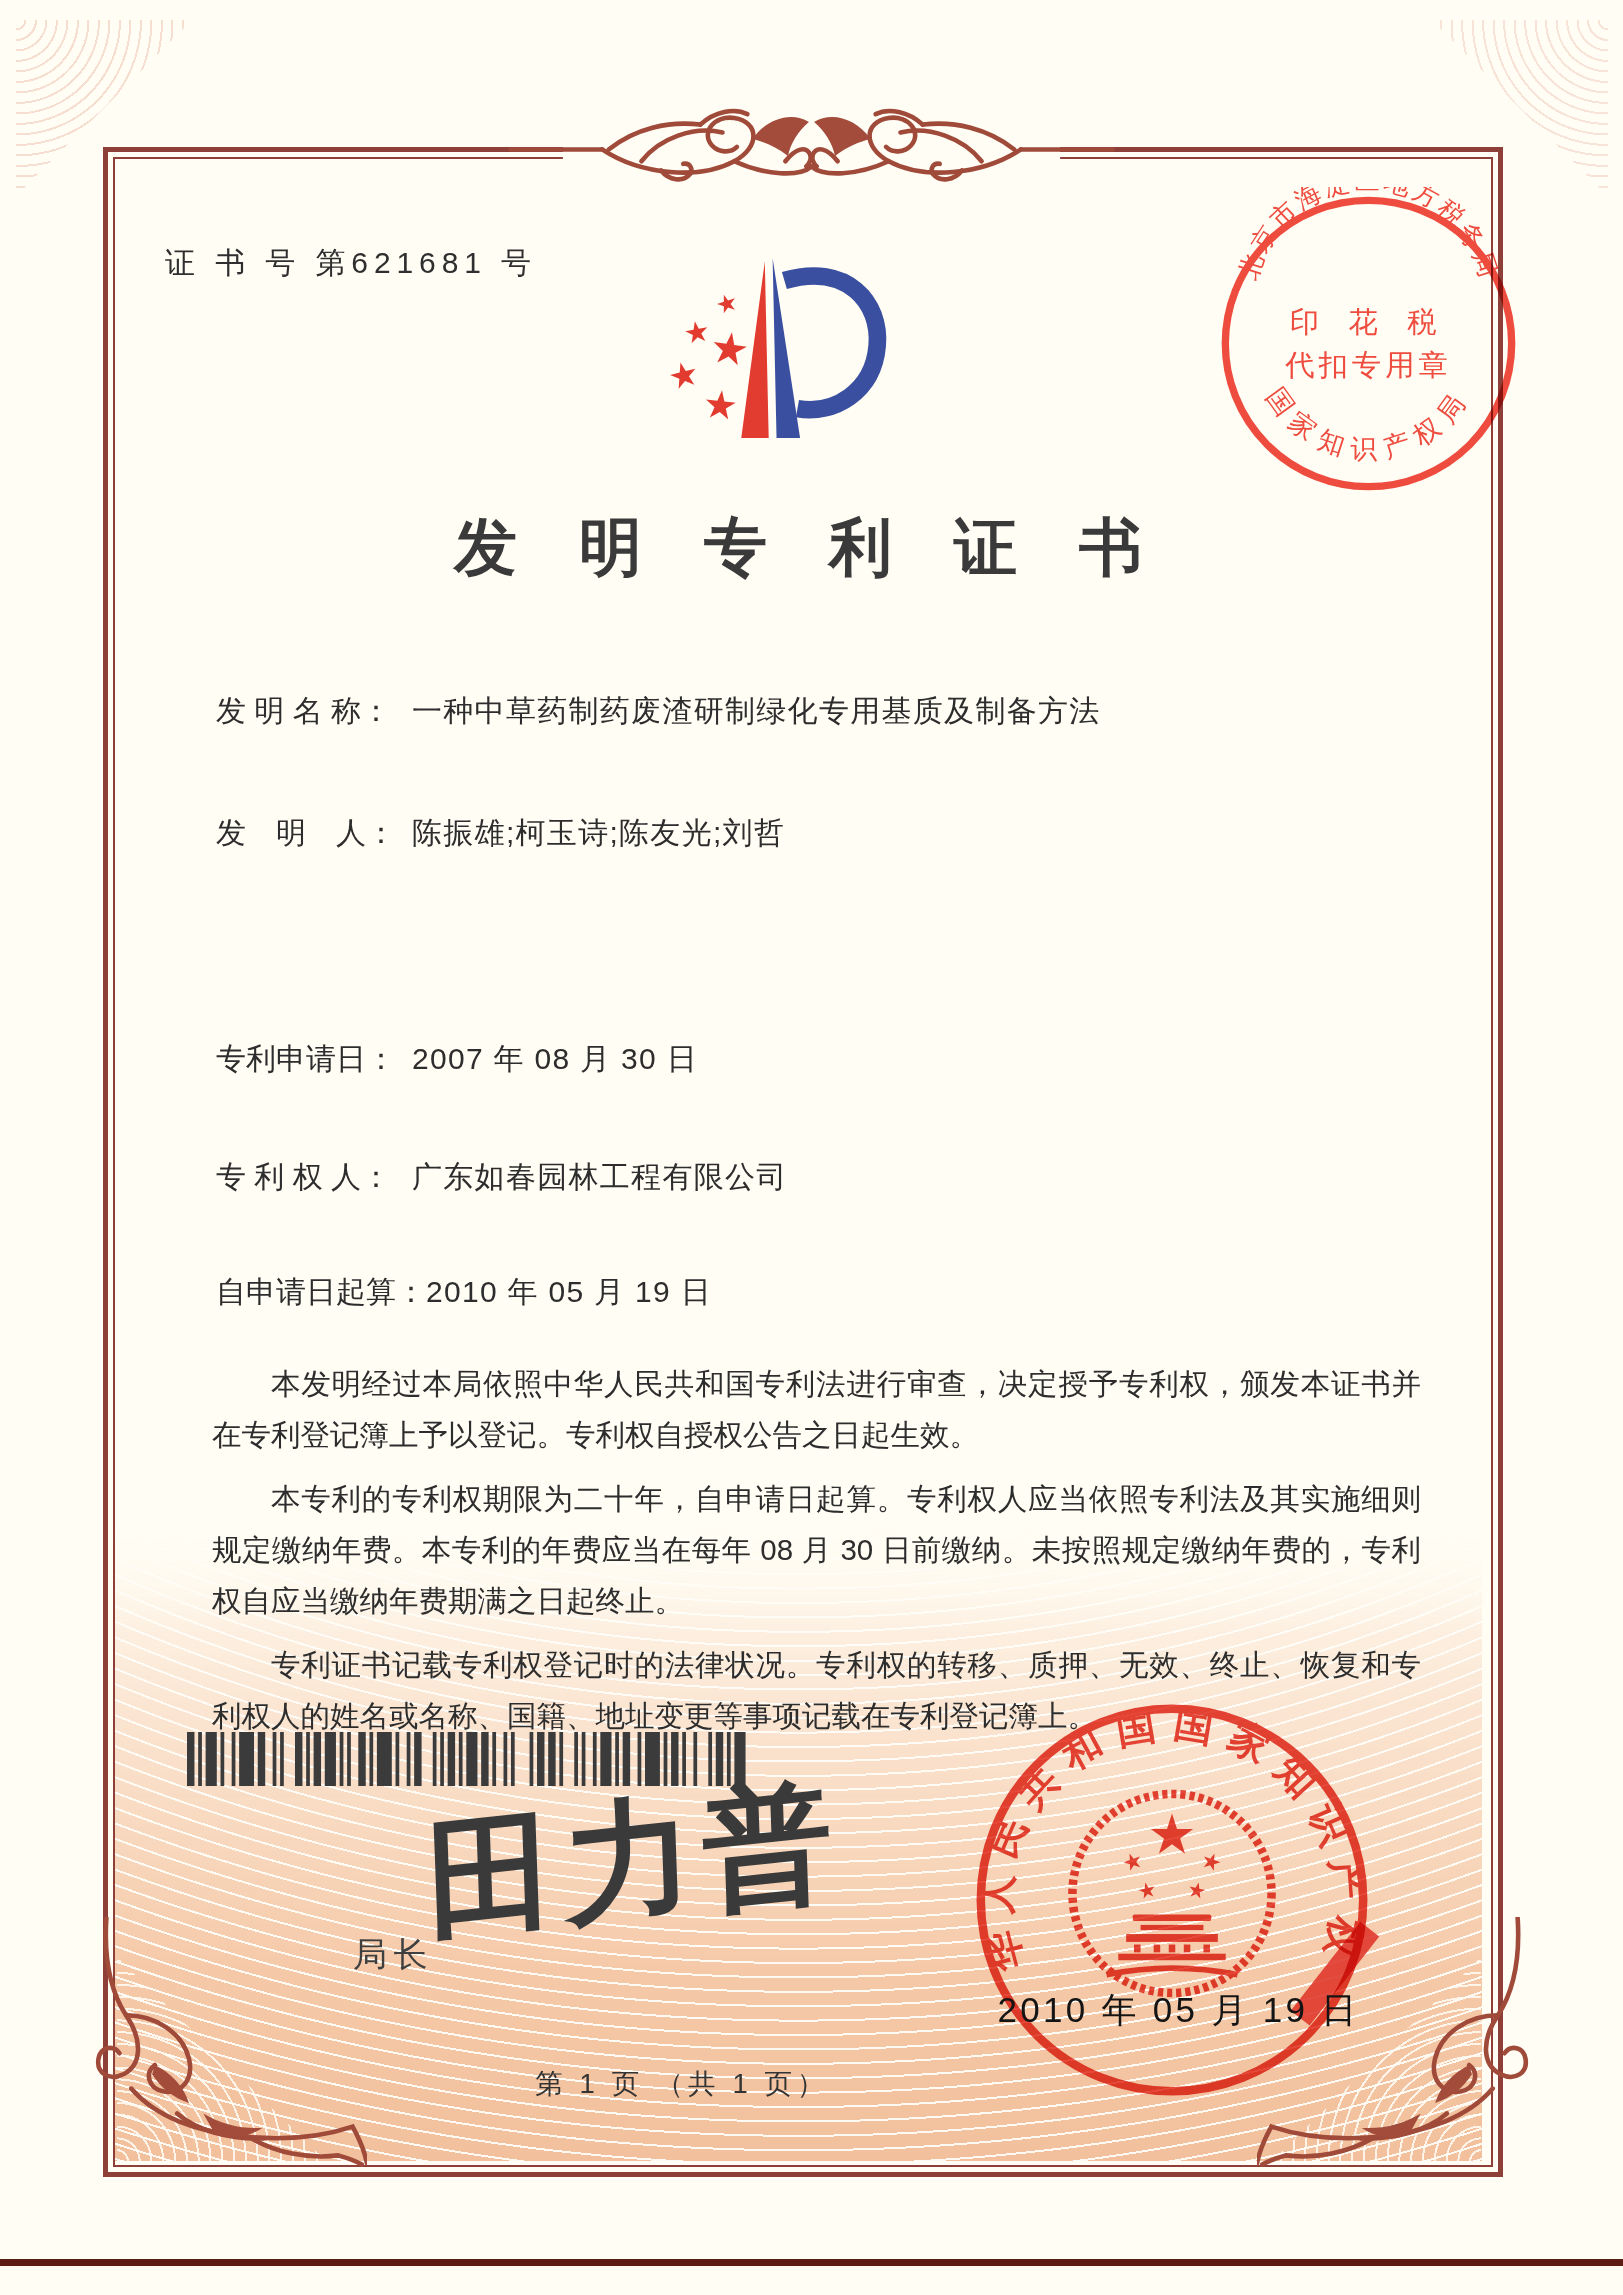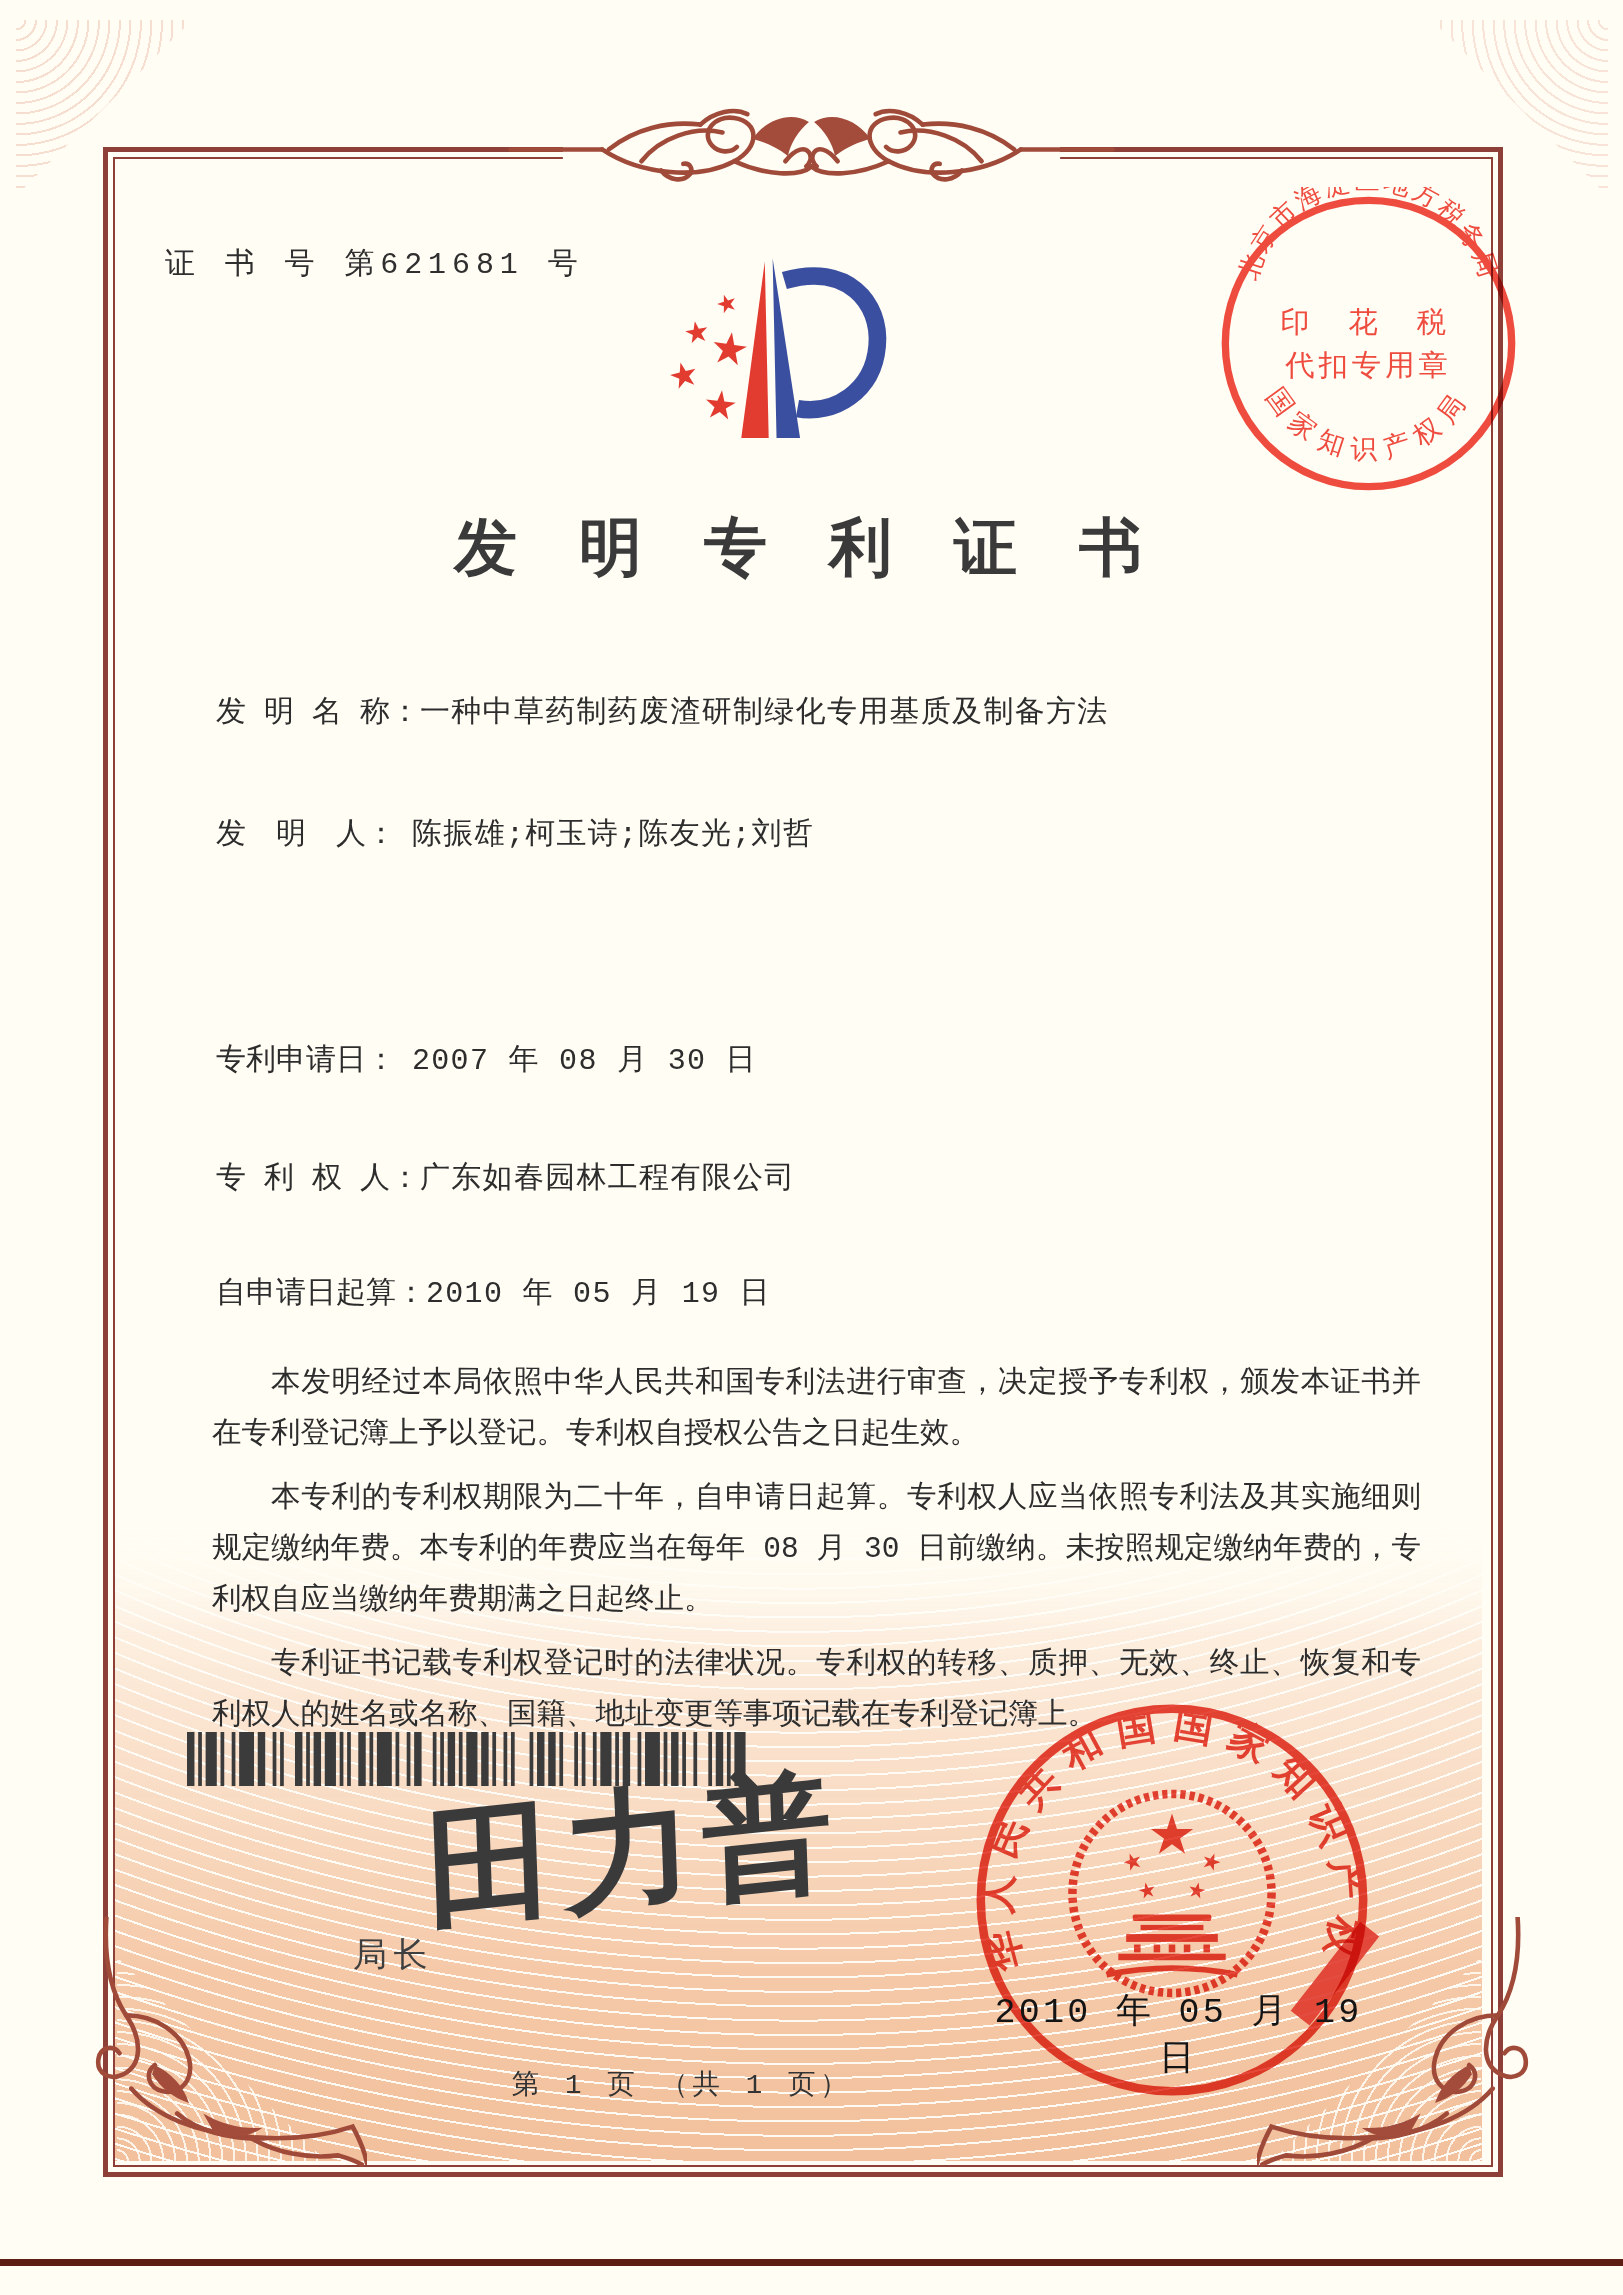--- a/index.html
+++ b/index.html
@@ -1,17 +1,17 @@
 <!DOCTYPE html>
 <html style="font-size:10.5px"><head>
 <meta charset="utf-8">
 <style>
   html,body{margin:0;padding:0;background:#ffffff;}
   .page{position:relative;width:1623px;height:2295px;background:#fffdf4;overflow:hidden;
-        font-family:Liberation Mono, monospace;color:#2b2b2b;}
+        font-family:Liberation Sans, sans-serif;color:#2b2b2b;}
 
   
   .waveband{position:absolute;left:115px;top:1525px;width:1367px;height:636px;z-index:1;
     background:
       repeating-radial-gradient(circle at 50% -1505px, rgba(255,253,248,0) 0 12.4px, rgba(255,253,248,.95) 12.4px 14.4px),
       linear-gradient(to bottom, rgba(247,210,184,0) 0%, rgba(247,207,178,.45) 25%, #f5c9a8 70%, #f2c09c 100%);
     -webkit-mask-image:linear-gradient(to bottom, transparent 0, #000 111px);
     mask-image:linear-gradient(to bottom, transparent 0, #000 111px);}
   .lace{position:absolute;z-index:2;}
   .lace-bl{left:117px;top:1957px;width:209px;height:204px;

